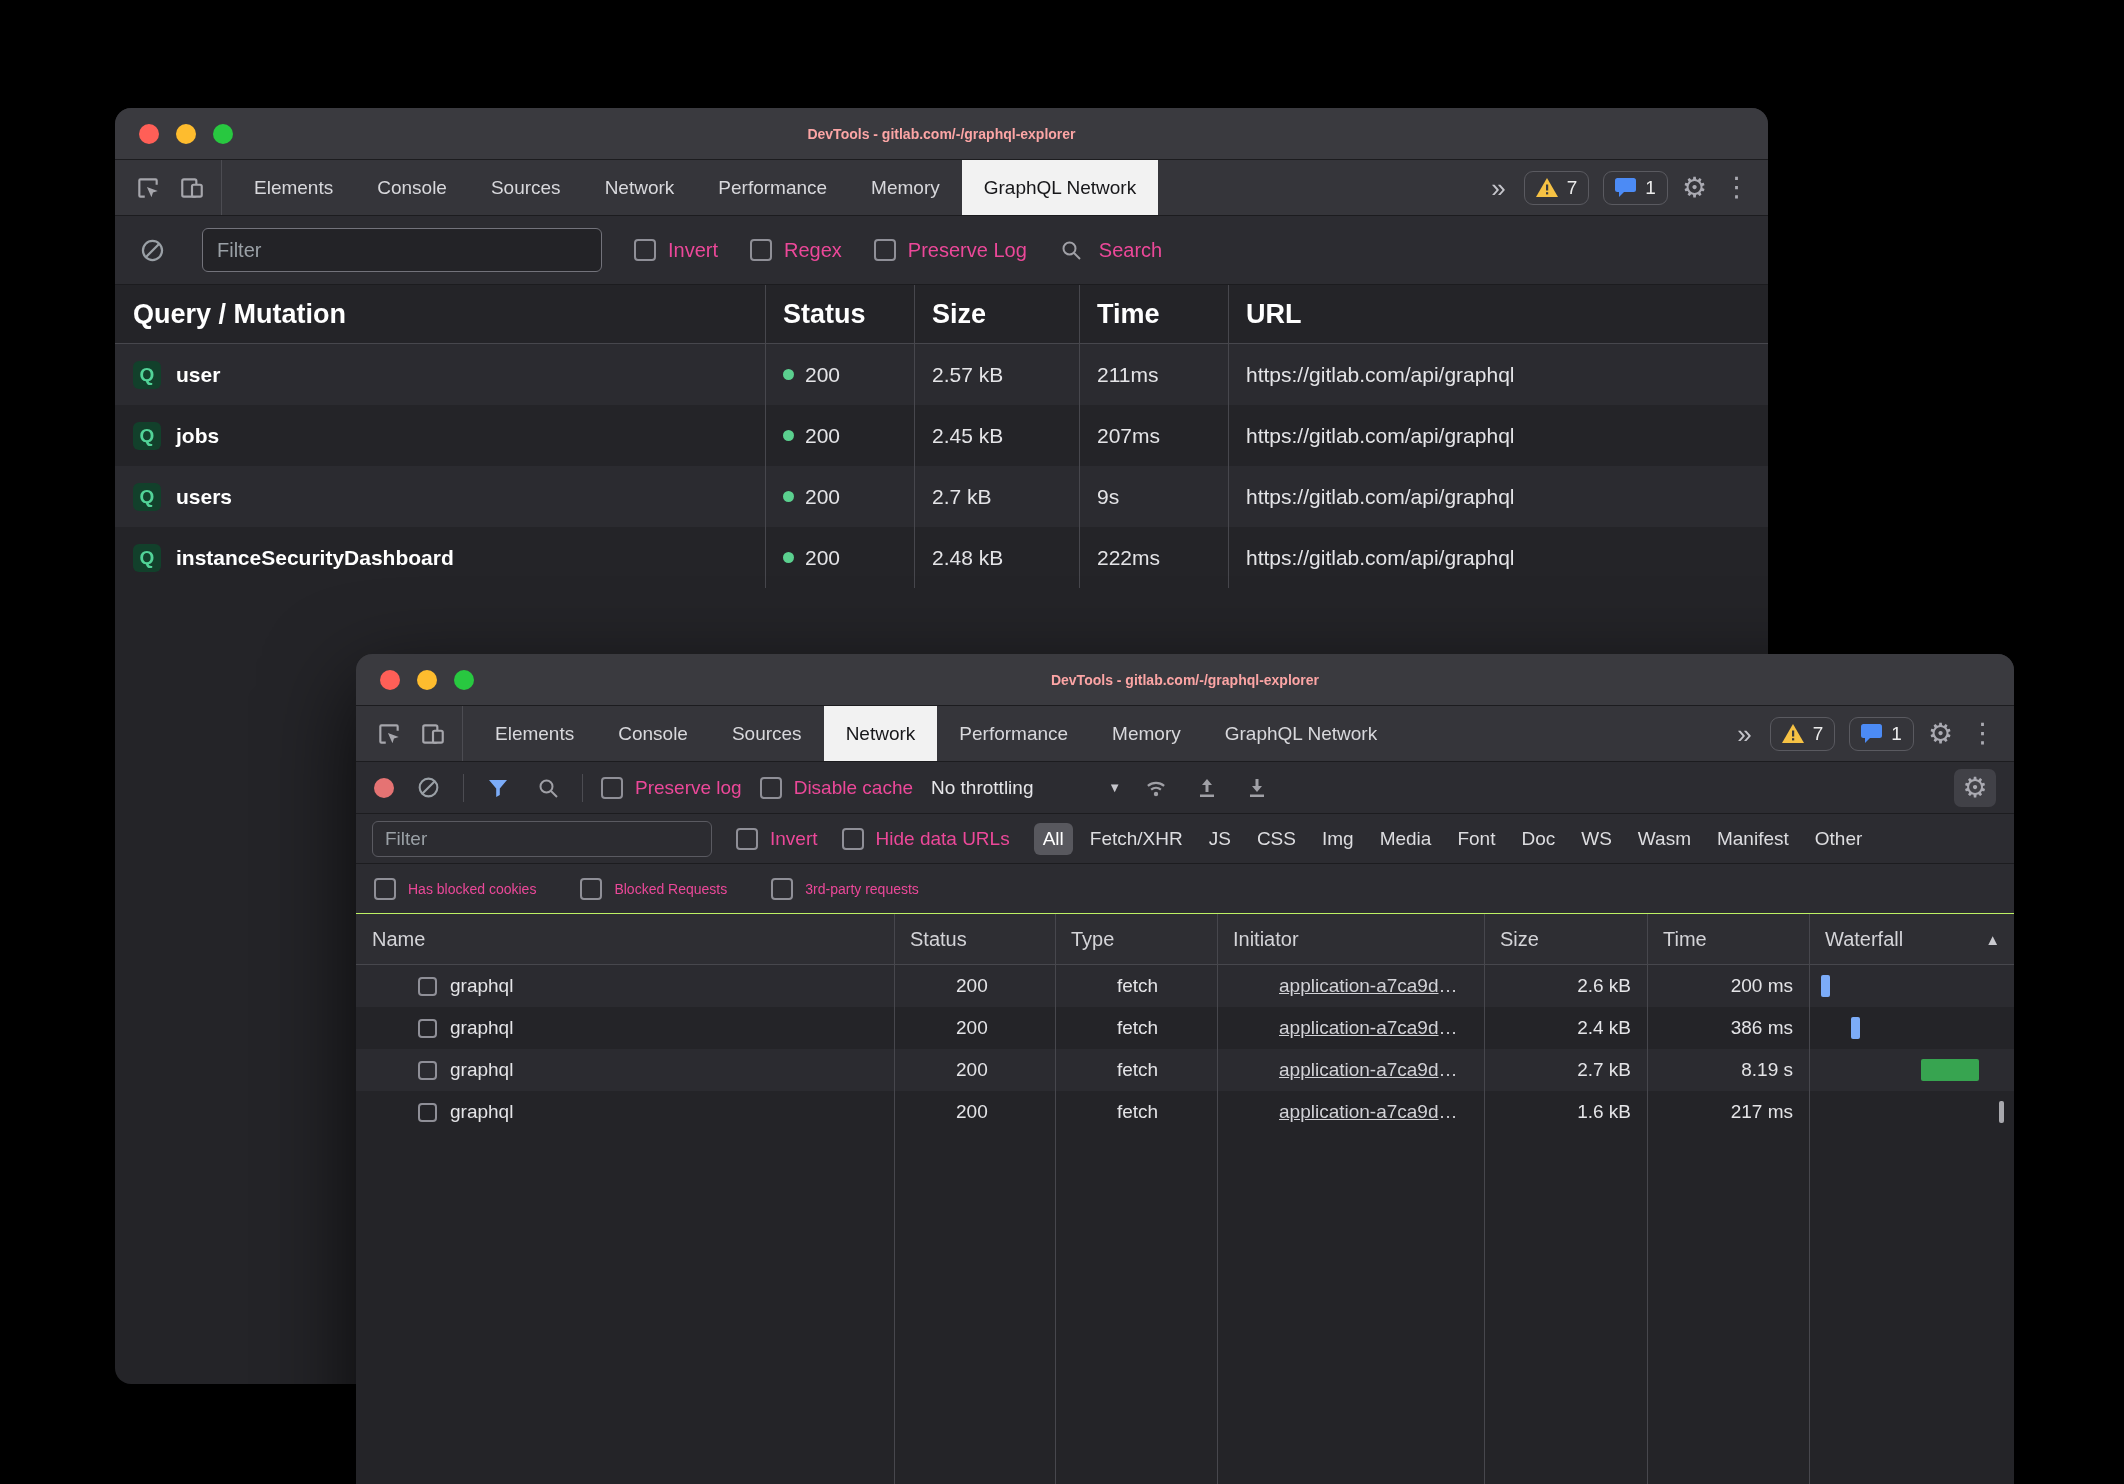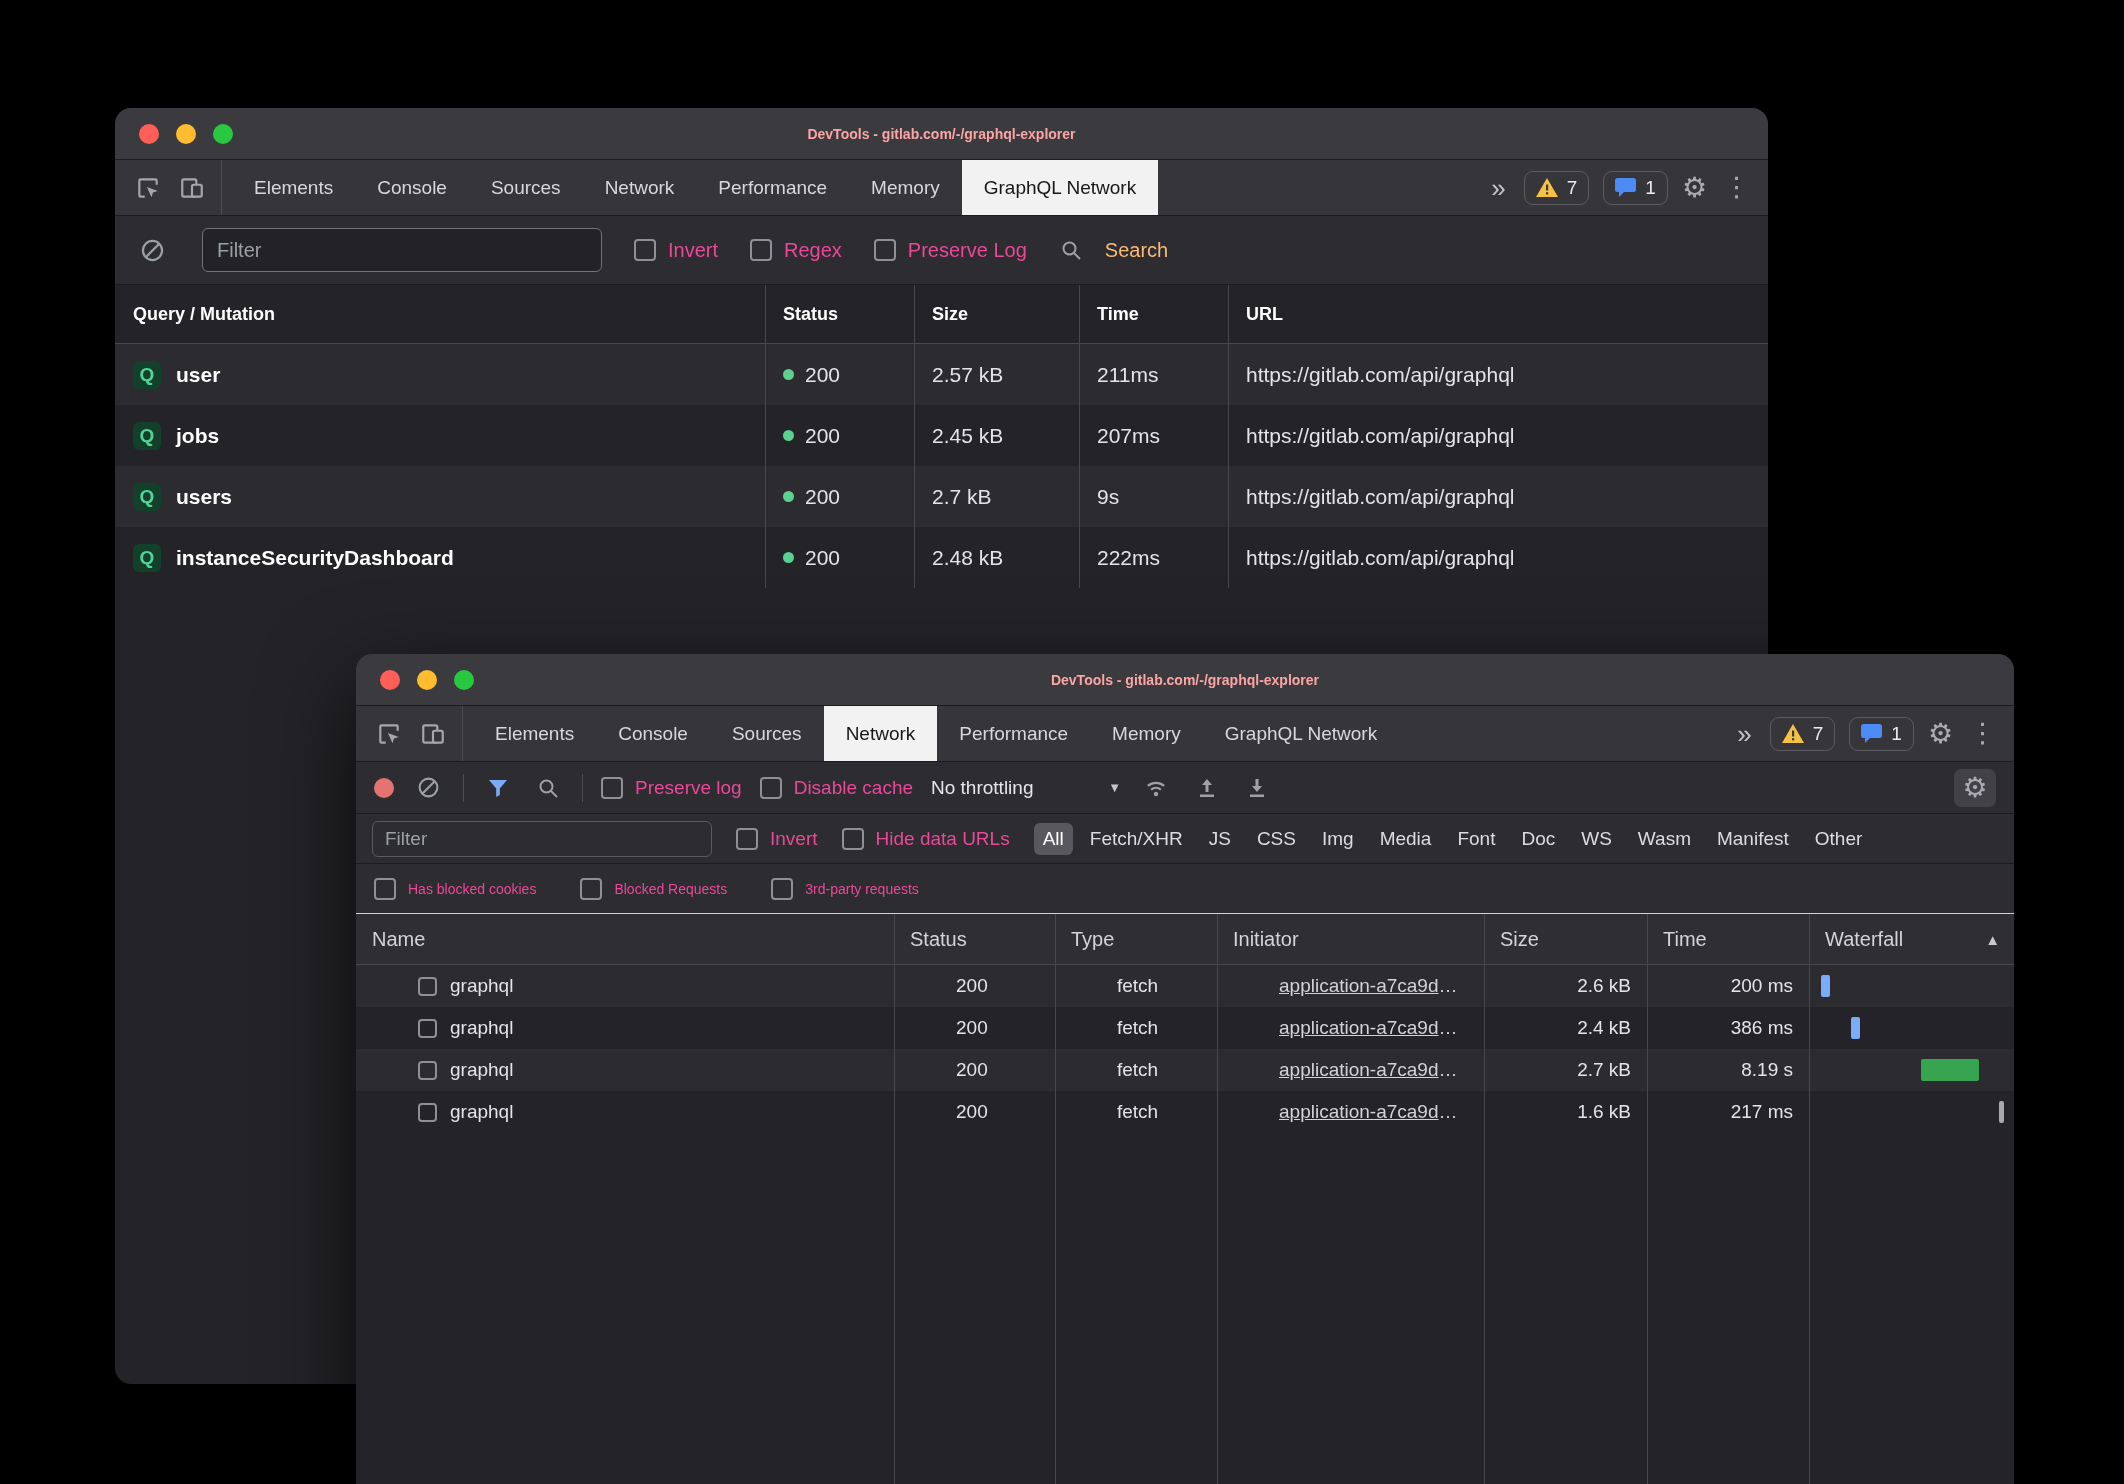--- a/index.html
+++ b/index.html
@@ -40,25 +40,25 @@
   .cb { display:flex; align-items:center; gap:12px; color:#ec4899; white-space:nowrap; }
   .box { width:22px; height:22px; border:2px solid #8f8f97; border-radius:4px; flex:0 0 auto; }
   .vsep { width:1px; height:28px; background:#4c4c52; }
 
   
   .qtoolbar { height:69px; background:#2c2c31; flex:0 0 auto; display:flex; align-items:center;
               padding:0 20px; gap:32px; border-bottom:1px solid #1c1c1f; font-size:20px; }
   .filter-input { width:400px; height:44px; background:#232327; border:1px solid #73737b;
                   border-radius:6px; color:#e8e8e8; font-size:20px; padding:0 14px; outline:none; }
   .filter-input::placeholder { color:#9aa0a6; }
-  .search-wrap { display:flex; align-items:flex-end; gap:22px; color:#fdba74; }
+  .search-wrap { display:flex; align-items:flex-end; gap:16px; color:#ec4899; }
 
   .qtable { position:relative; flex:0 0 auto; }
   .qgrid { display:grid; grid-template-columns:650px 149px 165px 149px 1fr; align-items:center; }
-  .qhead { height:59px; border-bottom:1px solid #47474d; color:#ffffff; font-weight:bold; font-size:18px; }
+  .qhead { height:59px; border-bottom:1px solid #47474d; color:#ffffff; font-weight:bold; font-size:27px; }
   .qhead > div { padding:0 18px; }
   .qrow { height:61px; font-size:21px; color:#e4e4e7; position:relative; z-index:1; }
   .qrow.lt { background:#2b2b30; }
   .qrow.dk { background:#242428; }
   .qcell { padding:0 18px; display:flex; align-items:center; overflow:hidden; white-space:nowrap; }
   .qbadge { width:28px; height:28px; border-radius:6px; background:#12402b; color:#52d398;
             font-weight:bold; font-size:19px; display:flex; align-items:center; justify-content:center;
             margin-right:15px; flex:0 0 auto; }
   .qname { font-weight:bold; color:#ffffff; }
   .dot { width:11px; height:11px; border-radius:50%; background:#5bd08f; margin-right:11px; flex:0 0 auto; }

